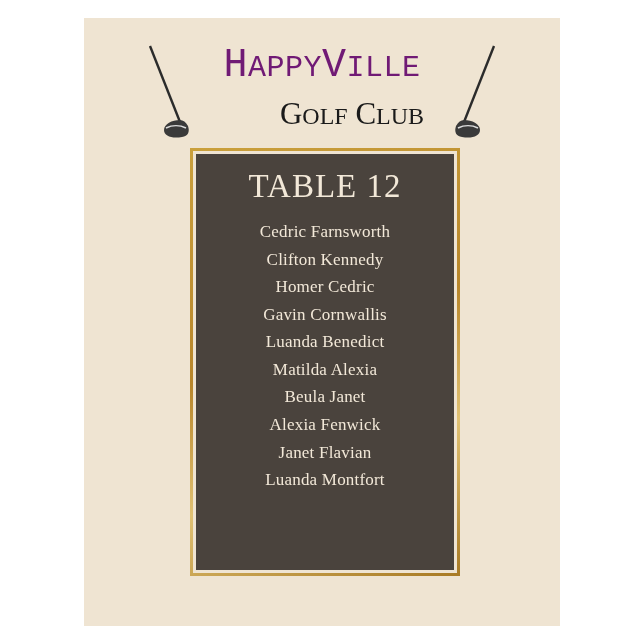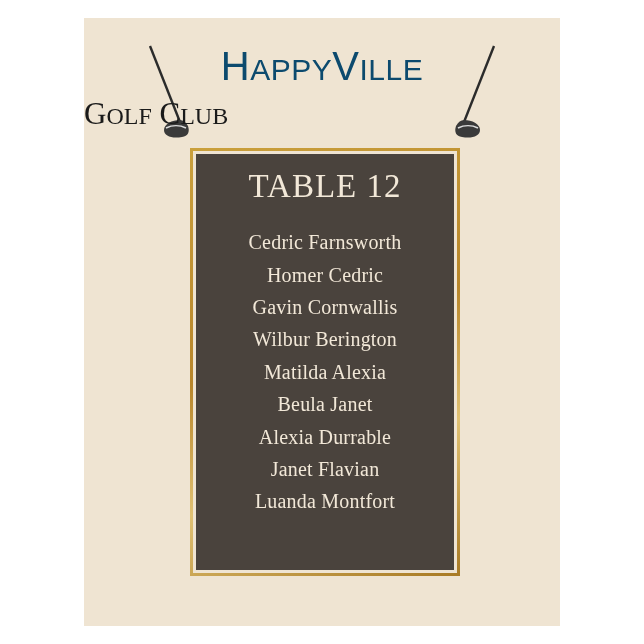--- a/index.html
+++ b/index.html
@@ -34,35 +34,36 @@
     top: 0;
     width: 476px;
     height: 128px;
   }
   .club-name {
     position: absolute;
     left: 0;
     top: 28px;
     width: 476px;
     text-align: center;
-    font-family: Liberation Sans, sans-serif;
+    font-family: Liberation Mono, monospace;
     font-size: 40px;
-    color: #0c4a6e;
+    color: #701a75;
     letter-spacing: 0.5px;
     line-height: 1;
     white-space: nowrap;
   }
   .club-name .small-caps {
     font-size: 30px;
   }
   .club-sub {
     position: absolute;
     left: 0;
     top: 80px;
     width: 536px;
+    text-align: center;
     font-family: "Liberation Serif", serif;
     font-size: 31px;
     color: #1a1a1a;
     line-height: 1;
     white-space: nowrap;
   }
   .club-sub .small-caps {
     font-size: 24px;
   }
   
@@ -105,31 +106,31 @@
     bottom: 0;
     padding: 14px 10px 10px 10px;
     box-sizing: border-box;
     text-align: center;
   }
   .table-label {
     font-family: "Liberation Serif", serif;
     font-size: 33px;
     color: #f2e8d8;
     letter-spacing: 1px;
-    margin-bottom: 22px;
+    margin-bottom: 14px;
     line-height: 1.1;
   }
   .guest-list {
     list-style: none;
     margin: 0;
     padding: 0;
   }
   .guest-list li {
     font-family: "Liberation Serif", serif;
-    font-size: 20px;
+    font-size: 17px;
     color: #f2e8d8;
     line-height: 1.62;
     letter-spacing: 0.2px;
     white-space: nowrap;
   }
 </style>
 </head>
 <body>
 
 <div class="page">
@@ -157,26 +158,27 @@
 
       <div class="club-sub"><span>G</span><span class="small-caps">OLF</span><span>&nbsp;</span><span>C</span><span class="small-caps">LUB</span></div>
     </div>
 
     <div class="panel-outer">
       <div class="panel-inner">
         <div class="panel-content">
           <div class="table-label">TABLE 12</div>
           <ul class="guest-list">
             <li>Cedric Farnsworth</li>
+            <li>Clifton Kennedy</li>
             <li>Homer Cedric</li>
             <li>Gavin Cornwallis</li>
-            <li>Wilbur Berington</li>
+            <li>Luanda Benedict</li>
             <li>Matilda Alexia</li>
             <li>Beula Janet</li>
-            <li>Alexia Durrable</li>
+            <li>Alexia Fenwick</li>
             <li>Janet Flavian</li>
             <li>Luanda Montfort</li>
           </ul>
         </div>
       </div>
     </div>
 
   </div>
 </div>
 

